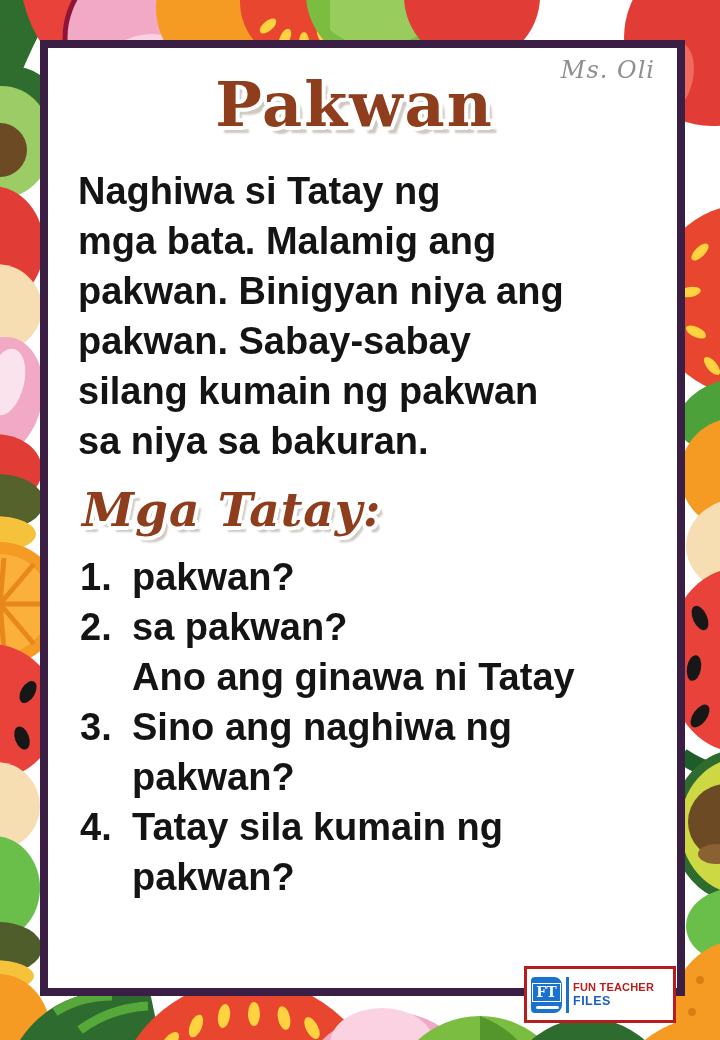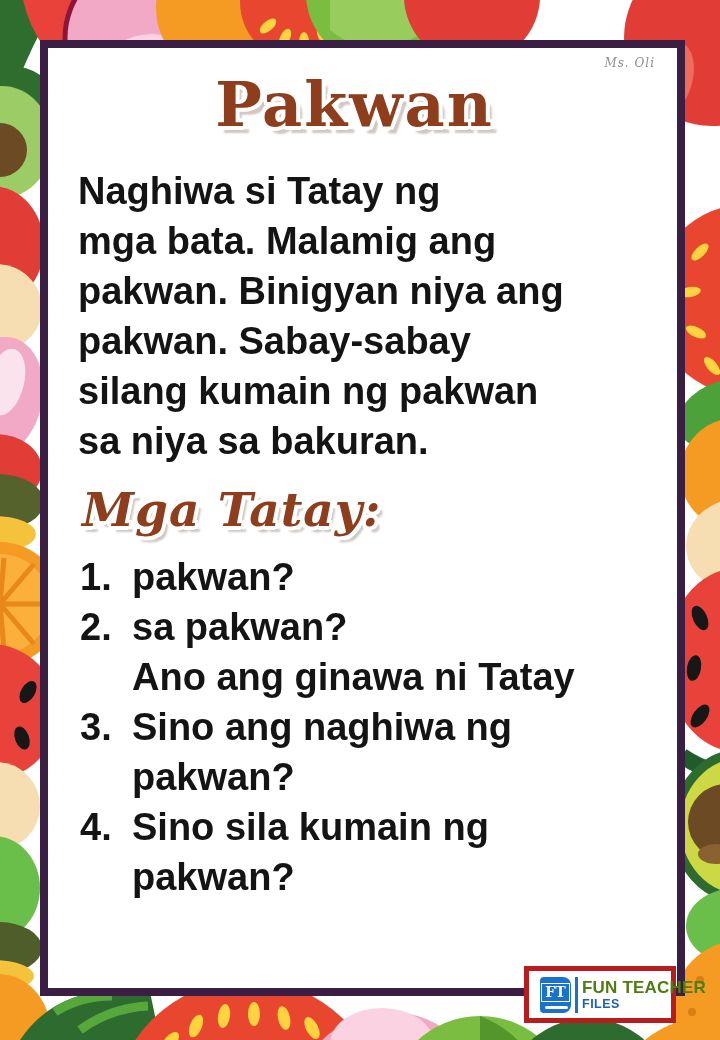--- a/index.html
+++ b/index.html
@@ -8,21 +8,21 @@
     background:#ffffff;font-family:"Liberation Sans",sans-serif;
   }
   .bg{position:absolute;left:0;top:0;width:720px;height:1040px;}
   .card{
     position:absolute;left:40px;top:40px;width:645px;height:956px;
     box-sizing:border-box;border:8px solid #3b1e44;background:#ffffff;
   }
   .signature{
     position:absolute;top:8px;right:22px;
     font-family:"DejaVu Serif",serif;font-style:italic;
-    color:#8f8f8f;font-size:12px;letter-spacing:1px;
+    color:#8f8f8f;font-size:24px;letter-spacing:1px;
   }
   .title{
     margin:26px 16px 0 0;text-align:center;
     font-family:"DejaVu Serif",serif;font-weight:bold;font-size:62px;
     color:#8e3e1c;letter-spacing:2px;line-height:1;
     text-shadow:
       -3px -3px 0 #fff, 3px -3px 0 #fff, -3px 3px 0 #fff, 3px 3px 0 #fff,
       -4px 0 0 #fff, 4px 0 0 #fff, 0 -4px 0 #fff, 0 4px 0 #fff,
       6px 7px 2px #cfc8c2;
   }
@@ -41,39 +41,39 @@
   }
   .qlist{
     margin:16px 20px 0 32px;
     font-size:38px;line-height:50px;font-weight:bold;color:#141414;
   }
   .qitem{display:flex;align-items:flex-start;}
   .qnum{flex:none;width:52px;}
   .qtext{flex:1;}
   .logo{
     position:absolute;left:524px;top:966px;width:152px;height:57px;
-    box-sizing:border-box;border:5px solid #b91c1c;background:#ffffff;
-    display:flex;align-items:center;padding:3px 11px;gap:4px;z-index:5;
+    box-sizing:border-box;border:3px solid #b91c1c;background:#ffffff;
+    display:flex;align-items:center;padding:3px 4px;gap:4px;z-index:5;
   }
   .logo-book{
     position:relative;flex:none;width:31px;height:36px;
     background:#1a72cf;border-radius:4px 8px 8px 4px;
     display:flex;align-items:center;justify-content:center;
   }
   .logo-book .ft{
     font-family:"DejaVu Serif",serif;font-weight:bold;font-size:14px;color:#fff;
     border:1px solid #ffffff;padding:0 3px 1px 3px;margin-bottom:4px;
   }
   .logo-book::after{
     content:"";position:absolute;left:5px;right:3px;bottom:4px;height:3px;
     background:#ffffff;border-radius:2px;
   }
   .logo-spine{flex:none;width:3px;height:36px;background:#1a72cf;}
   .logo-text{display:flex;flex-direction:column;justify-content:center;line-height:1.15;}
-  .logo-l1{font-size:17px;font-weight:bold;color:#4d7c0f;letter-spacing:0.2px;white-space:nowrap;}
+  .logo-l1{font-size:11px;font-weight:bold;color:#b91c1c;letter-spacing:0.2px;white-space:nowrap;}
   .logo-l2{font-size:12.5px;font-weight:bold;color:#1a5fc4;letter-spacing:0.5px;}
 </style>
 </head>
 <body>
 
 <div class="stage">
 
   <svg class="bg" viewBox="0 0 720 1040" preserveAspectRatio="none" xmlns="http://www.w3.org/2000/svg">
     <rect width="720" height="1040" fill="#ffffff"></rect>
 
@@ -232,21 +232,21 @@
         <div class="qnum">3.</div>
         <div class="qtext">
           <div>Sino ang naghiwa ng</div>
           <div>pakwan?</div>
         </div>
       </div>
 
       <div class="qitem">
         <div class="qnum">4.</div>
         <div class="qtext">
-          <div>Sino sila kumain ng</div>
+          <div>Tatay sila kumain ng</div>
           <div>pakwan?</div>
         </div>
       </div>
 
     </div>
   </div>
 
   <div class="logo">
     <div class="logo-book">
       <span class="ft">FT</span>

